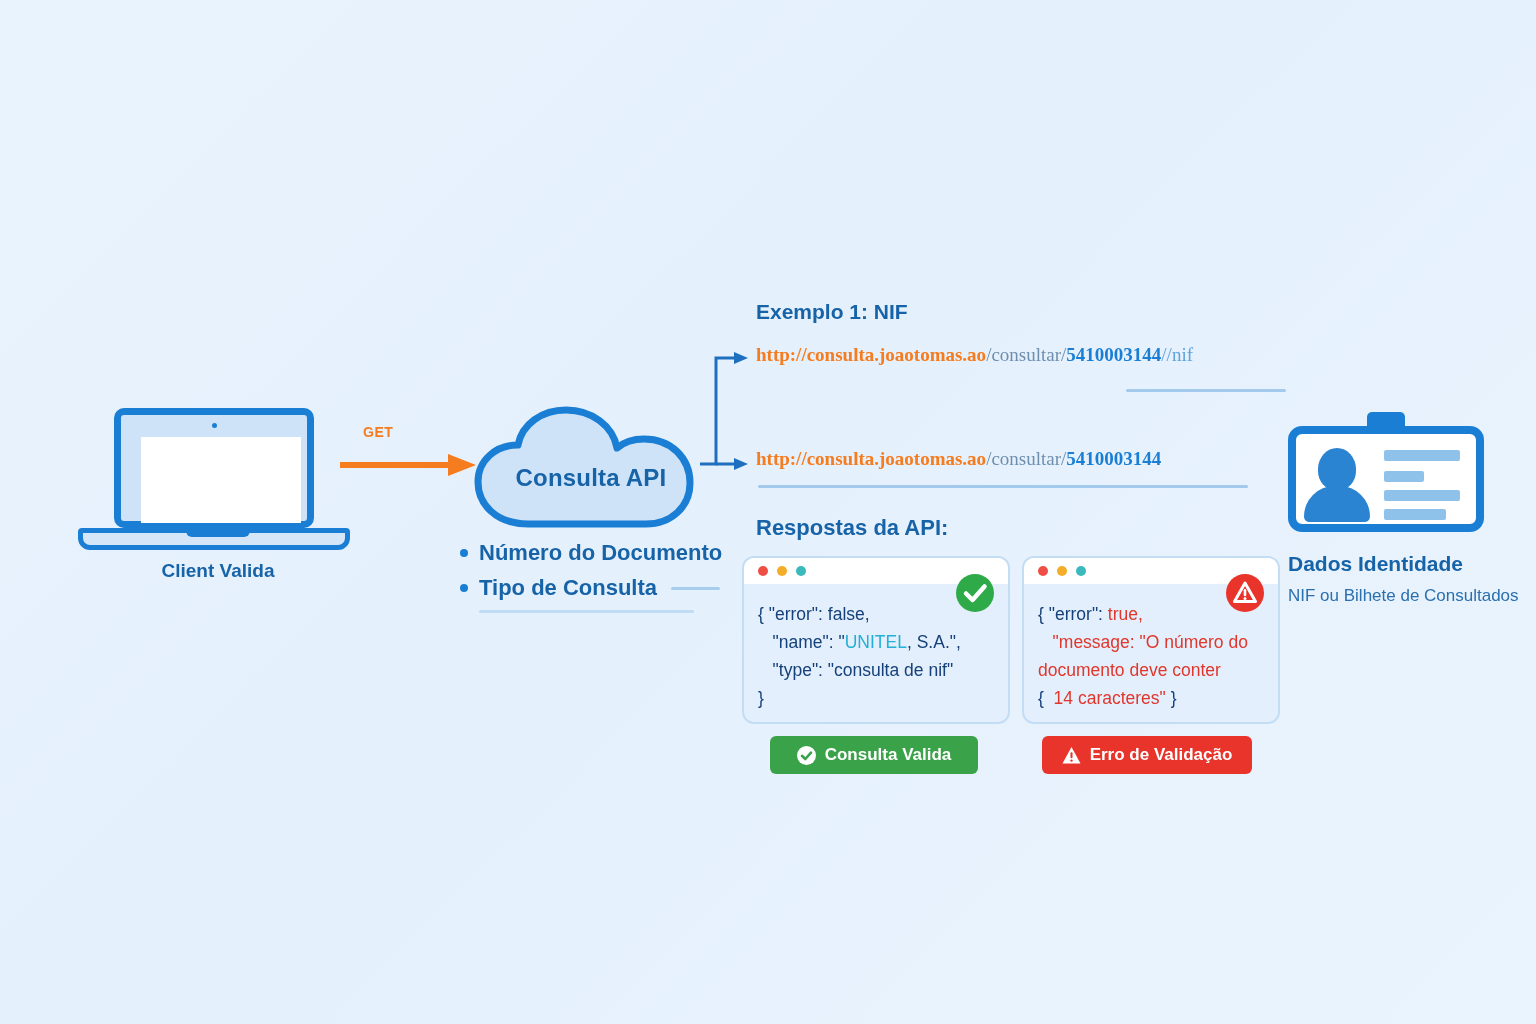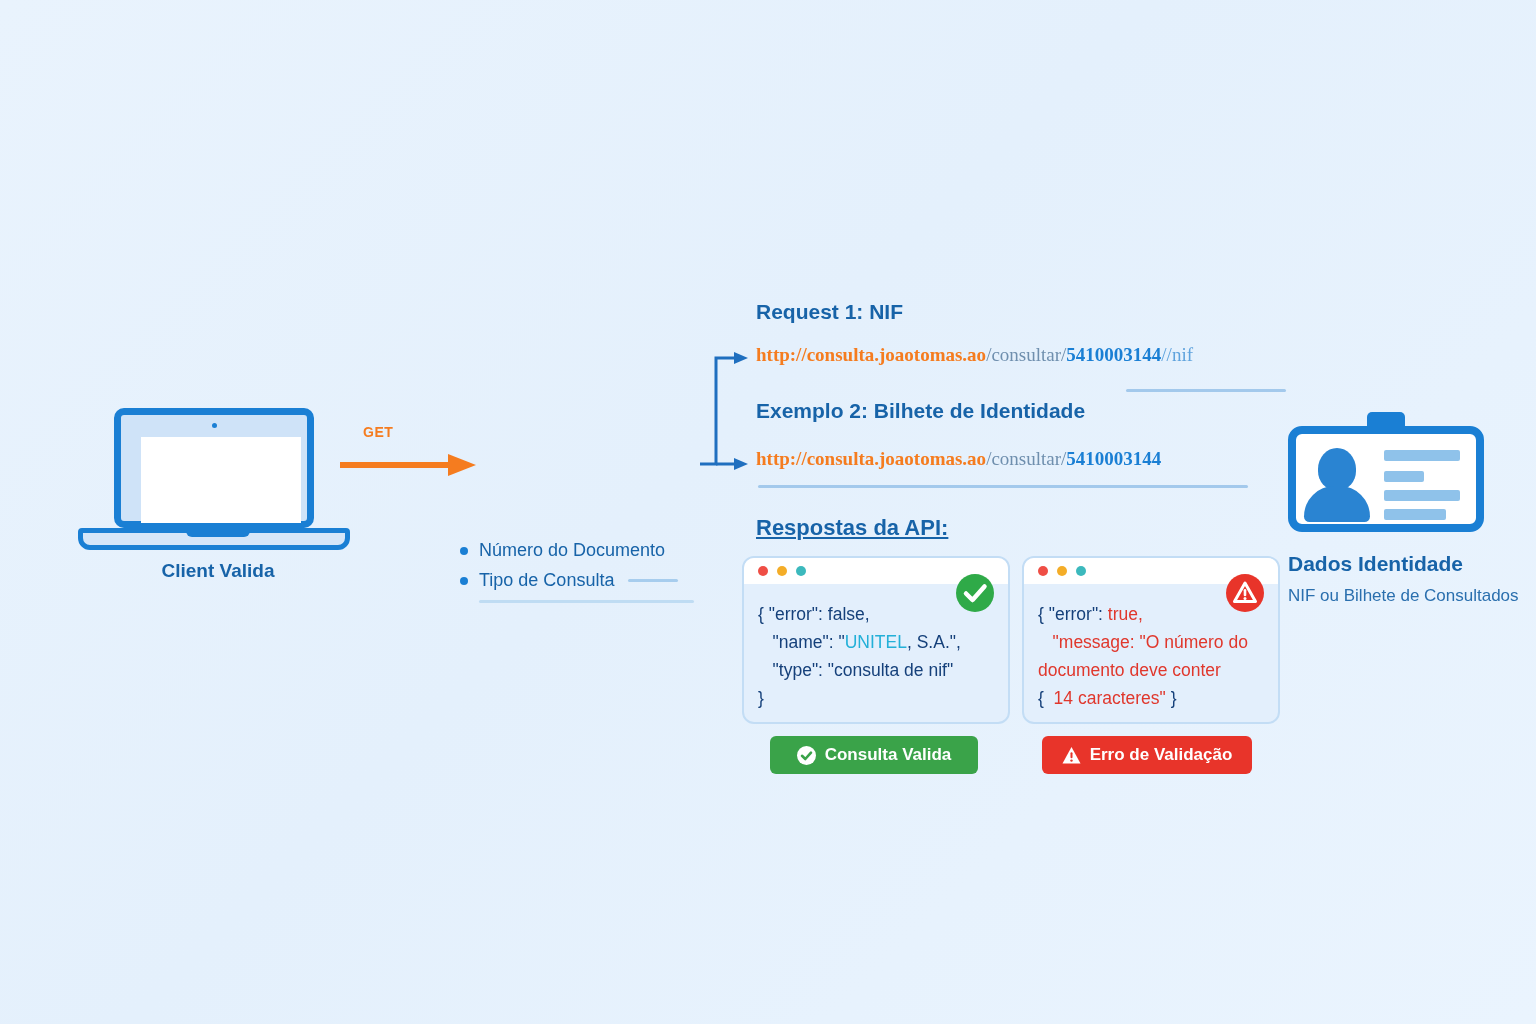--- a/index.html
+++ b/index.html
@@ -102,22 +102,22 @@
   }
   .bullet-dot {
     width: 8px; height: 8px;
     border-radius: 50%;
     background: #1a7fd4;
     margin-right: 11px;
     flex: none;
   }
   .bullet-text {
     color: #1763a8;
-    font-size: 18px;
-    font-weight: normal;
+    font-size: 22px;
+    font-weight: bold;
     white-space: nowrap;
     text-align: right;
   }
   .bullet-dash {
     margin-left: 14px;
     width: 50px; height: 3px;
     background: #a7cdee;
     border-radius: 2px;
   }
   #bullets-underline {
@@ -149,21 +149,21 @@
   .u-light  { color: #5fa3dd; font-weight: normal; }
 
   #ex1-title { left: 756px; top: 300px; }
   #url1      { left: 756px; top: 344px; }
   #rule1     { left: 1126px; top: 389px; width: 160px; height: 3px;
                background: #a3c9ec; border-radius: 2px; }
   #ex2-title { left: 756px; top: 399px; }
   #url2      { left: 756px; top: 448px; }
   #rule2     { left: 758px; top: 485px; width: 490px; height: 3px;
                background: #a3c9ec; border-radius: 2px; }
-  #resp-title{ left: 756px; top: 515px; font-size: 22px; text-decoration: underline; }
+  #resp-title{ left: 756px; top: 515px; font-size: 22px; }
 
   
   .code-panel {
     position: absolute;
     border: 2px solid #c3ddf5;
     border-radius: 12px;
     background: #e3effc;
     box-sizing: border-box;
     overflow: hidden;
   }
@@ -282,20 +282,34 @@
     <div class="laptop-notch"></div>
   </div>
   <div class="abs" id="client-label">Client Valida</div>
 
   <div class="abs" id="get-label">GET</div>
   <svg class="abs" id="get-arrow" width="140" height="30">
     <line x1="0" y1="15" x2="112" y2="15" stroke="#f57c1f" stroke-width="6"></line>
     <polygon points="108,4 136,15 108,26" fill="#f57c1f"></polygon>
   </svg>
 
+  <div class="abs" id="cloud-group">
+    <svg width="250" height="128" viewBox="0 0 250 128">
+      <path d="M62 120
+               C 30 120, 12 100, 12 78
+               C 12 56, 30 41, 52 41
+               C 56 20, 76 6, 100 6
+               C 126 6, 147 22, 151 44
+               C 158 38, 168 35, 178 35
+               C 205 35, 224 54, 224 79
+               C 224 103, 205 120, 180 120
+               Z" fill="#cfe3f8" stroke="#1a7fd4" stroke-width="7" stroke-linejoin="round"></path>
+    </svg>
+    <div id="cloud-label">Consulta API</div>
+  </div>
 
   <div class="abs" id="cloud-bullets">
     <div class="bullet-row">
       <span class="bullet-dot"></span>
       <span class="bullet-text">Número do Documento</span>
     </div>
     <div class="bullet-row">
       <span class="bullet-dot"></span>
       <span class="bullet-text">Tipo de Consulta</span>
       <span class="bullet-dash"></span>
@@ -303,30 +317,29 @@
     <div id="bullets-underline"></div>
   </div>
 
   <svg class="abs" id="connector" width="60" height="130">
     <path d="M0 124 L16 124 L16 18 L34 18" fill="none" stroke="#1f6fbf" stroke-width="3"></path>
     <path d="M16 124 L34 124" fill="none" stroke="#1f6fbf" stroke-width="3"></path>
     <polygon points="34,12 48,18 34,24" fill="#1f6fbf"></polygon>
     <polygon points="34,118 48,124 34,130" fill="#1f6fbf"></polygon>
   </svg>
 
-  <div class="abs example-title" id="ex1-title">Request 1: NIF</div>
+  <div class="abs example-title" id="ex1-title">Exemplo 1: NIF</div>
   <div class="abs url-row" id="url1">
     <span class="url-text u-orange">http://consulta.joaotomas.ao</span>
       <span class="url-text u-grey">/consultar/</span>
       <span class="url-text u-blue">5410003144</span>
       <span class="url-text u-light">//nif</span>
   </div>
   <div class="abs" id="rule1"></div>
 
-  <div class="abs example-title" id="ex2-title">Exemplo 2: Bilhete de Identidade</div>
   <div class="abs url-row" id="url2">
     <span class="url-text u-orange">http://consulta.joaotomas.ao</span>
       <span class="url-text u-grey">/consultar/</span>
       <span class="url-text u-blue">5410003144</span>
   </div>
   <div class="abs" id="rule2"></div>
 
   <div class="abs example-title" id="resp-title">Respostas da API:</div>
 
   <div class="code-panel" id="panel-success">

